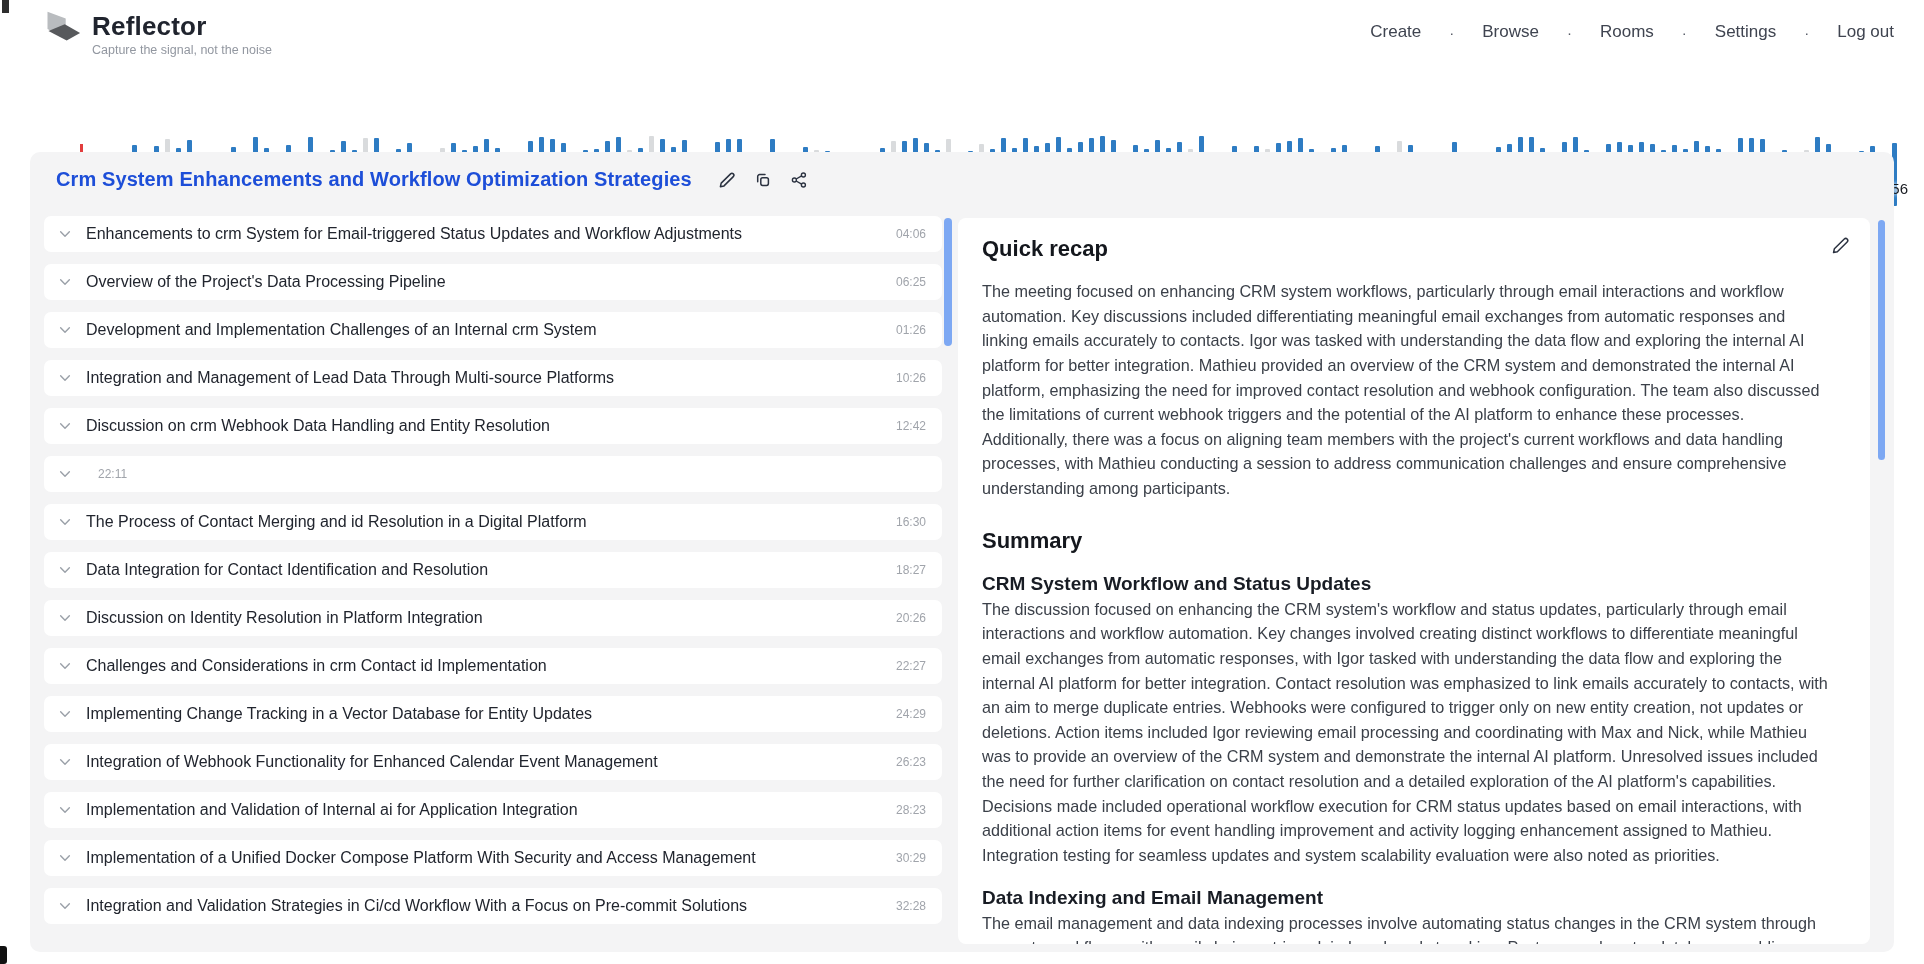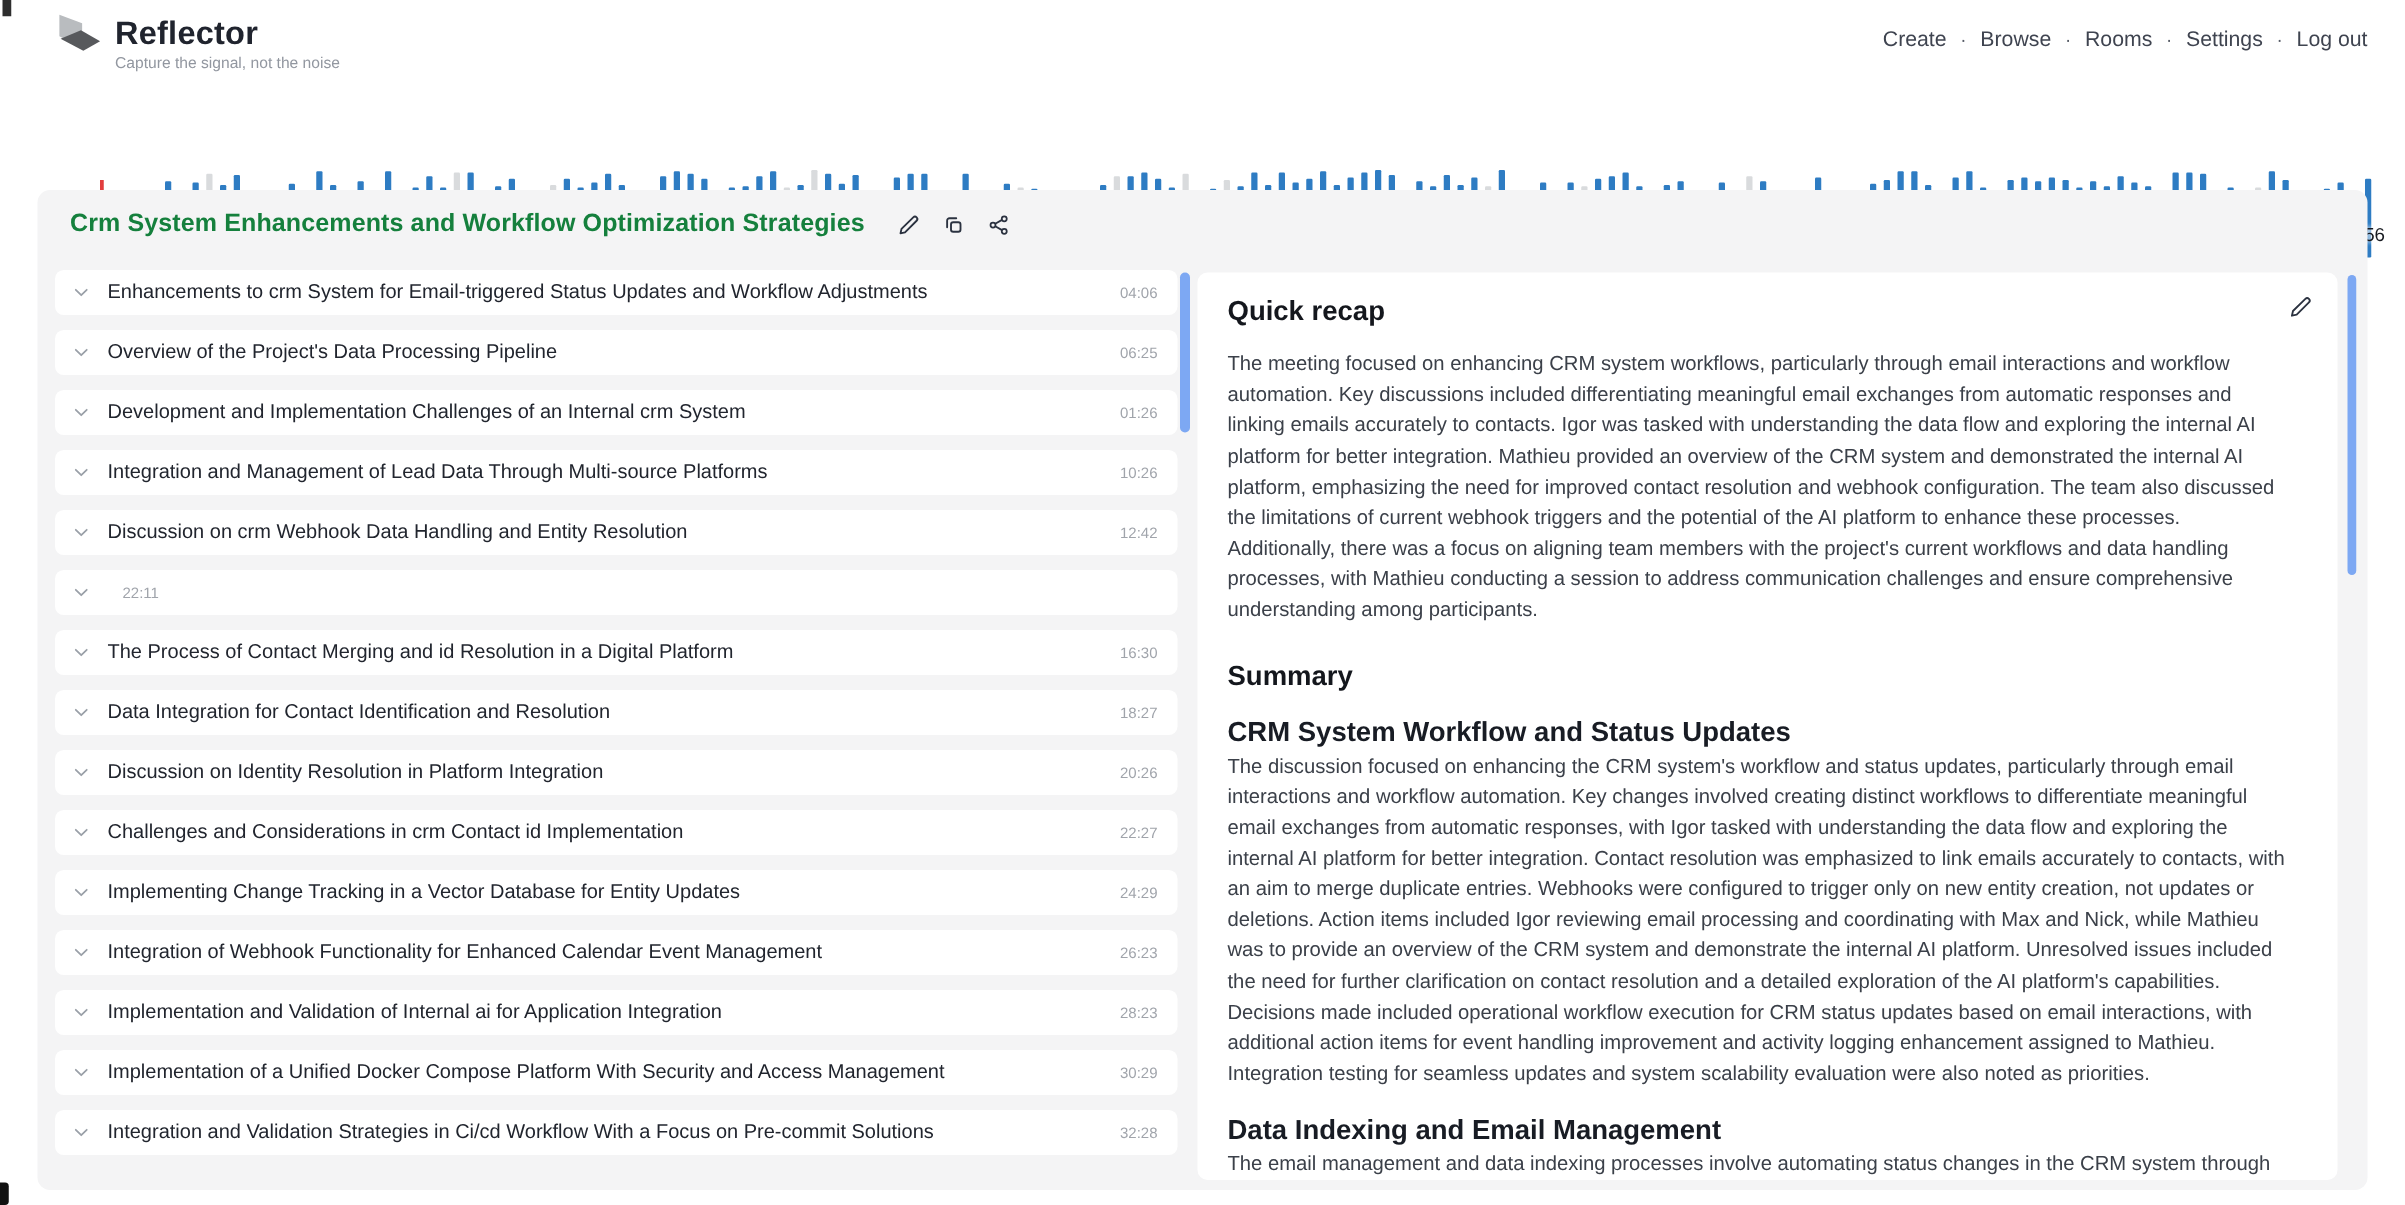--- a/index.html
+++ b/index.html
@@ -9,54 +9,54 @@
     font-family:"Liberation Sans","DejaVu Sans",sans-serif;
     -webkit-font-smoothing:antialiased;
   }
   
   .artifact-tl{position:absolute;left:2px;top:0;width:7px;height:13px;background:#2e2e2e;}
   .artifact-bl{position:absolute;left:0;top:946px;width:7px;height:18px;background:#111;border-radius:0 3px 3px 0;}
   .logo-wrap{position:absolute;left:36px;top:6px;display:flex;align-items:flex-start;gap:10px;cursor:pointer;}
   .logo-mark{width:46px;height:50px;flex:none;}
   .logo-text .app-name{font-size:26px;font-weight:700;color:#20242e;letter-spacing:.2px;line-height:1.1;margin-top:6px;}
   .logo-text .app-tagline{font-size:12.5px;color:#9297a0;margin-top:2px;}
-  .top-nav{position:absolute;top:22px;right:30px;display:flex;align-items:center;gap:11px;font-size:17px;color:#3f4450;}
+  .top-nav{position:absolute;top:22px;right:30px;display:flex;align-items:center;gap:28px;font-size:17px;color:#3f4450;}
   .nav-item{cursor:pointer;}
   .nav-sep{color:#565b66;font-size:15px;}
   
   .player{position:absolute;left:0;top:66px;width:1924px;height:84px;}
   .play-btn{position:absolute;left:46px;top:98px;width:20px;height:22px;cursor:pointer;}
   .playhead{position:absolute;left:80px;top:78px;width:3px;height:58px;background:var(--playhead,#e23d3d);}
   .quiet-dot{position:absolute;left:87px;top:107px;width:5px;height:5px;background:#3b77d2;}
   .quiet-dash{position:absolute;left:95px;top:108px;width:36px;height:0;border-top:2px dashed #a9c3ef;}
   .wavebars{position:absolute;left:132px;right:16px;top:70px;height:76px;display:flex;align-items:center;overflow:hidden;cursor:pointer;}
   .wbar{width:5px;margin-right:6px;flex:none;background:var(--wave-blue,#2e7cc3);border-radius:1px;}
   .wbar.muted{background:var(--wave-muted,#d9dbdd);}
   .chapter-marker{position:absolute;left:141px;top:126px;width:2px;height:12px;background:#f5a623;}
   .time-label{position:absolute;right:16px;top:114px;font-size:15px;font-weight:500;color:#171a20;text-shadow:0 0 4px #fff,0 0 4px #fff;}
   
   .card{position:absolute;left:30px;top:152px;width:1864px;height:800px;background:#f4f4f5;border-radius:10px;}
   .card-header{position:absolute;left:26px;top:16px;display:flex;align-items:center;gap:20px;}
-  .meeting-title{font-size:20px;font-weight:700;color:#15803d;letter-spacing:.1px;}
+  .meeting-title{font-size:20px;font-weight:700;color:#1d4ed8;letter-spacing:.1px;}
   .title-actions{display:flex;align-items:center;gap:18px;margin-left:6px;}
   .icon-btn{width:18px;height:18px;cursor:pointer;display:inline-flex;}
   
   .topics{position:absolute;left:14px;top:64px;width:898px;}
   .topic-row{height:36px;margin-bottom:12px;background:#ffffff;border-radius:7px;display:flex;align-items:center;padding:0 16px 0 14px;cursor:pointer;}
   .chev{width:14px;height:14px;margin-right:14px;flex:none;display:inline-flex;}
   .topic-title{font-size:16px;color:#21252e;flex:1 1 auto;white-space:nowrap;overflow:hidden;}
   .topic-time{font-size:12px;color:#a0a4ab;flex:none;margin-left:12px;}
   .list-scrollbar{position:absolute;left:914px;top:66px;width:8px;height:128px;border-radius:4px;background:var(--scrollbar,#7da8f3);cursor:pointer;}
   
   .panel{position:absolute;left:928px;top:66px;width:912px;height:726px;background:#ffffff;border-radius:8px;box-sizing:border-box;padding:18px 38px 20px 24px;overflow:hidden;}
   .panel h3{margin:0;font-size:22px;font-weight:700;color:#14171d;}
   .panel .recap-text{margin:17px 0 0 0;}
   .panel p{font-size:16.2px;line-height:1.52;color:#3b4049;margin:0;}
   .summary-head{margin-top:27px !important;}
-  .sum-sec h4{margin:19px 0 2px 0;font-size:22px;font-weight:700;color:#181c24;}
+  .sum-sec h4{margin:19px 0 2px 0;font-size:19px;font-weight:700;color:#181c24;}
   .panel-edit{position:absolute;right:20px;top:18px;width:19px;height:19px;cursor:pointer;}
   .panel-scrollbar{position:absolute;left:1848px;top:68px;width:7px;height:240px;border-radius:4px;background:var(--scrollbar,#7da8f3);cursor:pointer;}
   svg{display:block;}
 </style>
 </head>
 <body>
 
 <div class="artifact-tl"></div>
 <div class="artifact-bl"></div>
 

